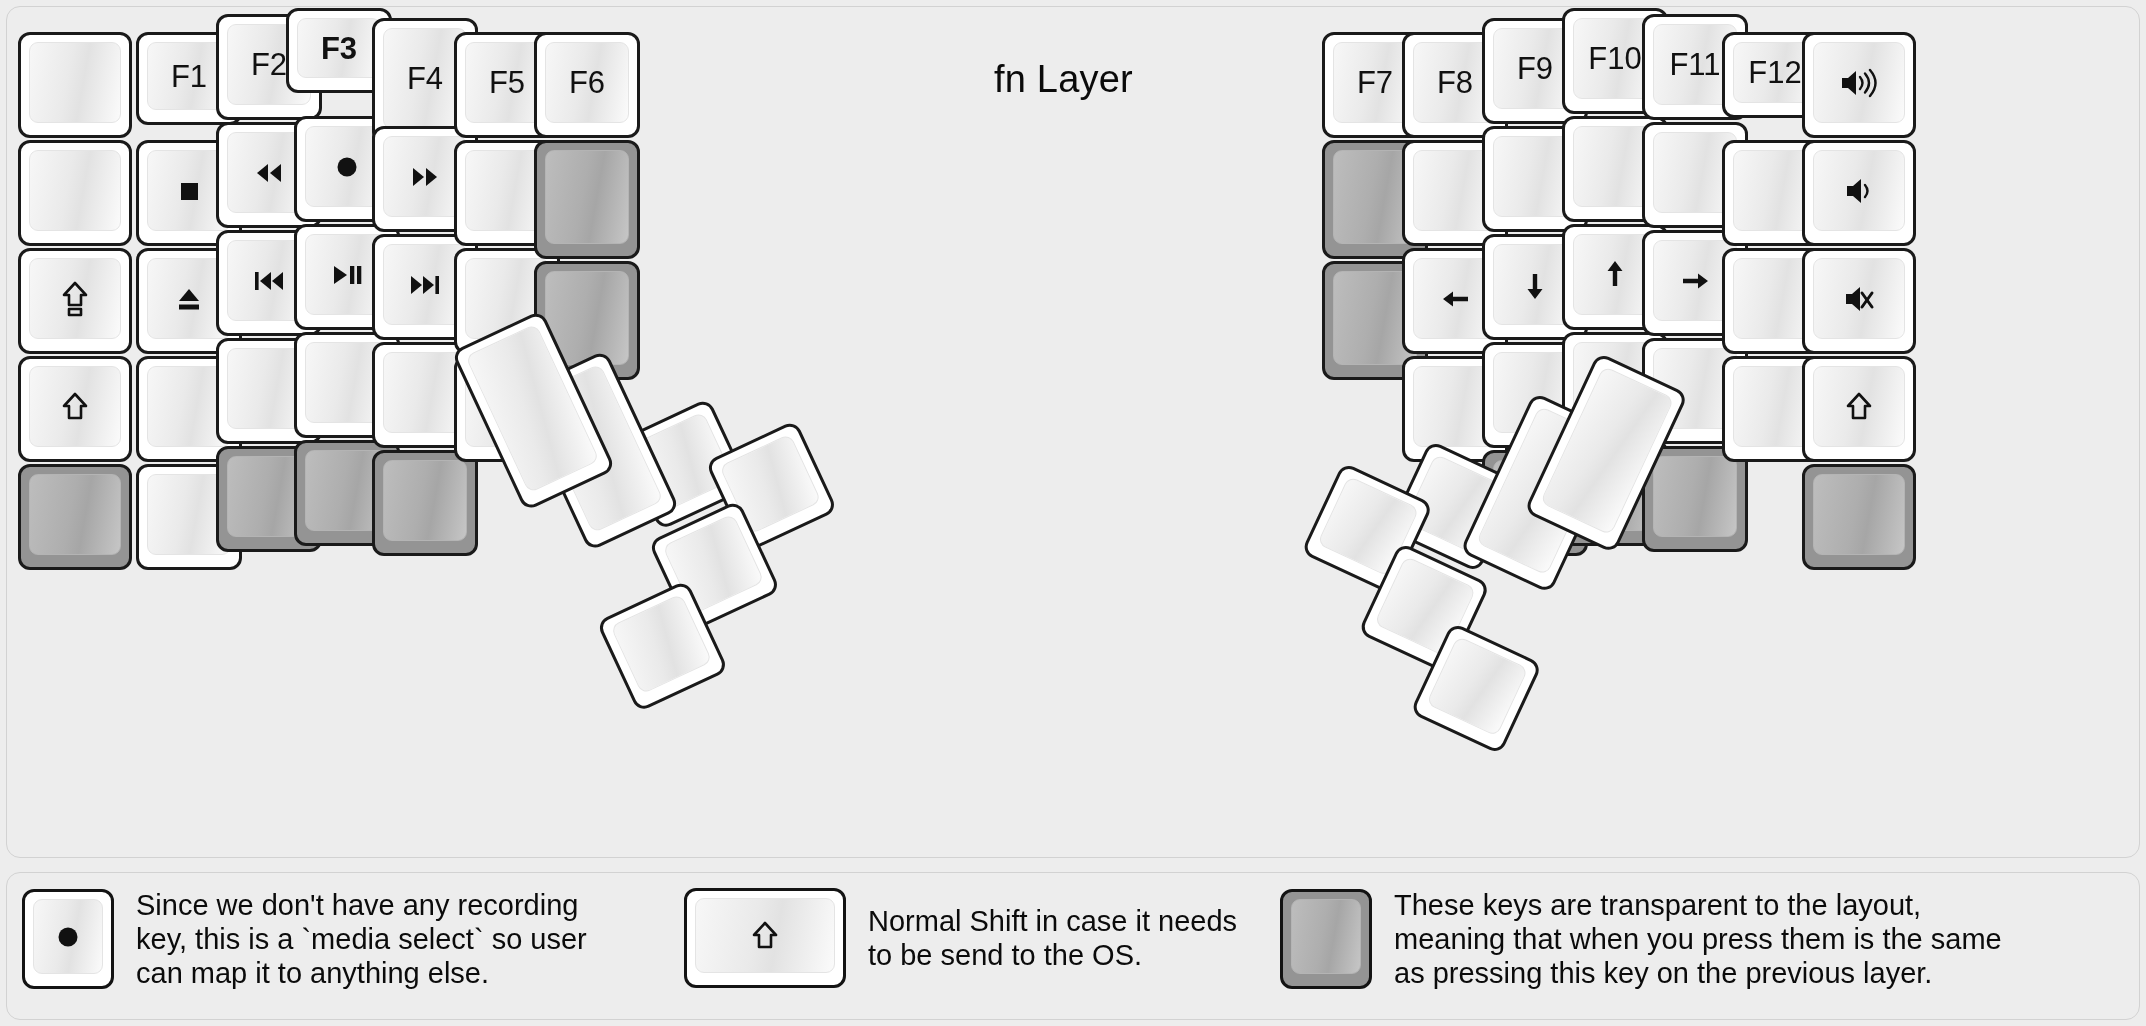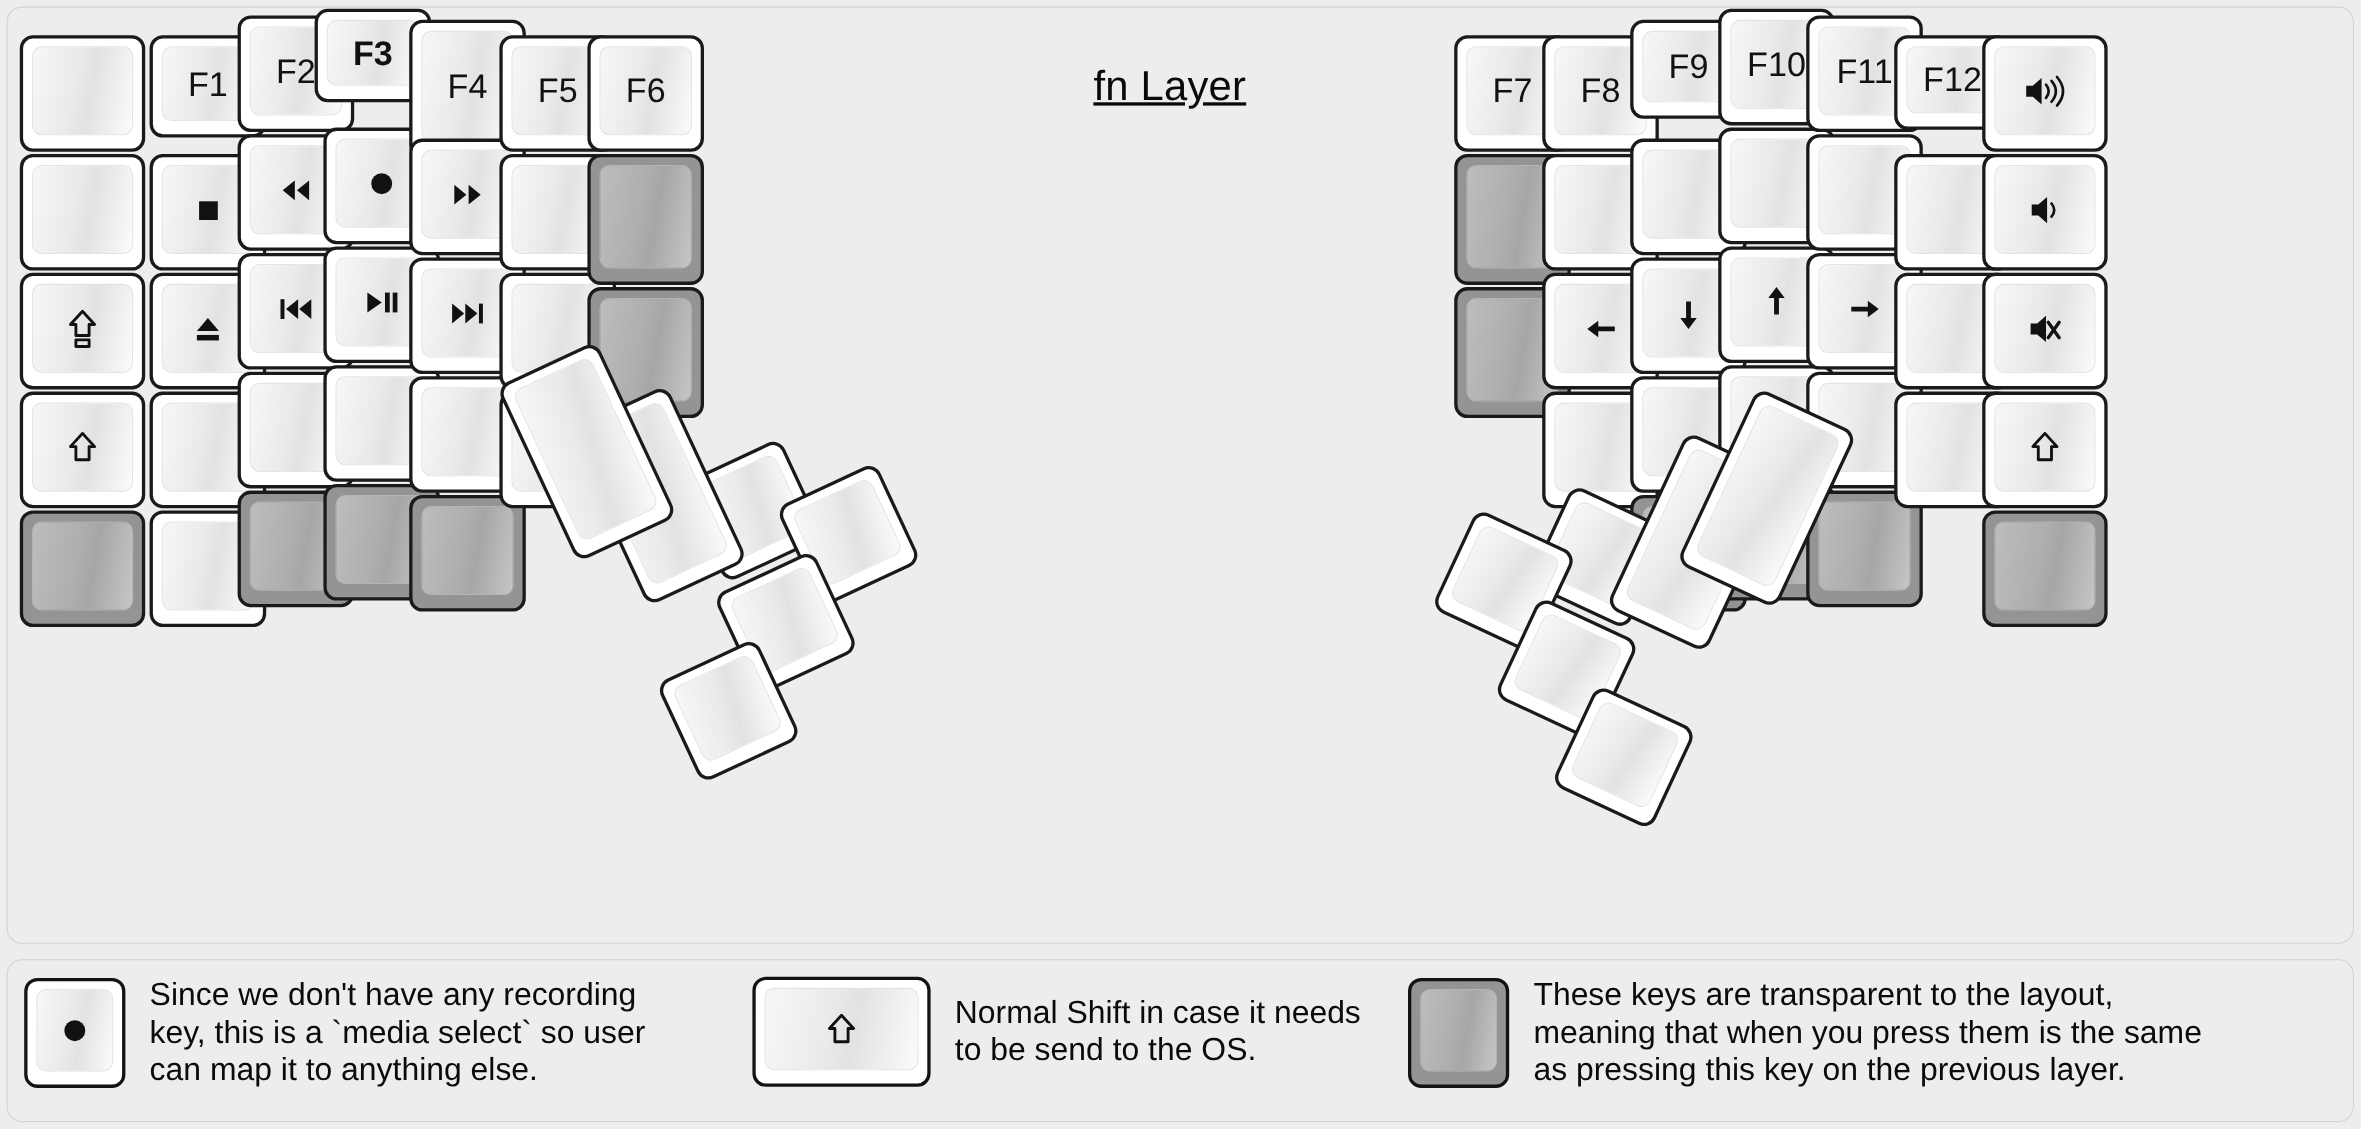--- a/index.html
+++ b/index.html
@@ -94,21 +94,21 @@
   }
   svg{display:block;}
 </style>
 </head>
 <body>
 
 <div id="root">
 
   <div class="panel" id="main-panel"></div>
 
-  <div class="title" id="layer-title" style="left:994px;top:58px;text-decoration:underline;">fn Layer</div>
+  <div class="title" id="layer-title" style="left:994px;top:58px;">fn Layer</div>
 
   <div id="keys-layer">
       <div class="key" style="left:18px;top:32px;width:114px;height:106px;">
         <div class="cap"></div>
       </div>
       <div class="key" style="left:18px;top:140px;width:114px;height:106px;">
         <div class="cap"></div>
       </div>
       <div class="key" style="left:18px;top:248px;width:114px;height:106px;">
         <div class="cap">
@@ -306,21 +306,21 @@
           <span>
             <svg width="40" height="40" viewBox="0 0 40 40" fill="#111">
               <path d="M8 20 L18 12.5 L18 17.8 L33 17.8 L33 22.2 L18 22.2 L18 27.5 Z"></path>
             </svg>
           </span>
         </div>
       </div>
       <div class="key" style="left:1402px;top:356px;width:106px;height:106px;">
         <div class="cap"></div>
       </div>
-      <div class="key" style="left:1482px;top:18px;width:106px;height:90px;">
+      <div class="key" style="left:1482px;top:18px;width:106px;height:106px;">
         <div class="cap">
           <span class="lbl">F9</span>
         </div>
       </div>
       <div class="key" style="left:1482px;top:126px;width:106px;height:106px;">
         <div class="cap"></div>
       </div>
       <div class="key" style="left:1482px;top:234px;width:106px;height:106px;">
         <div class="cap">
           <span>

